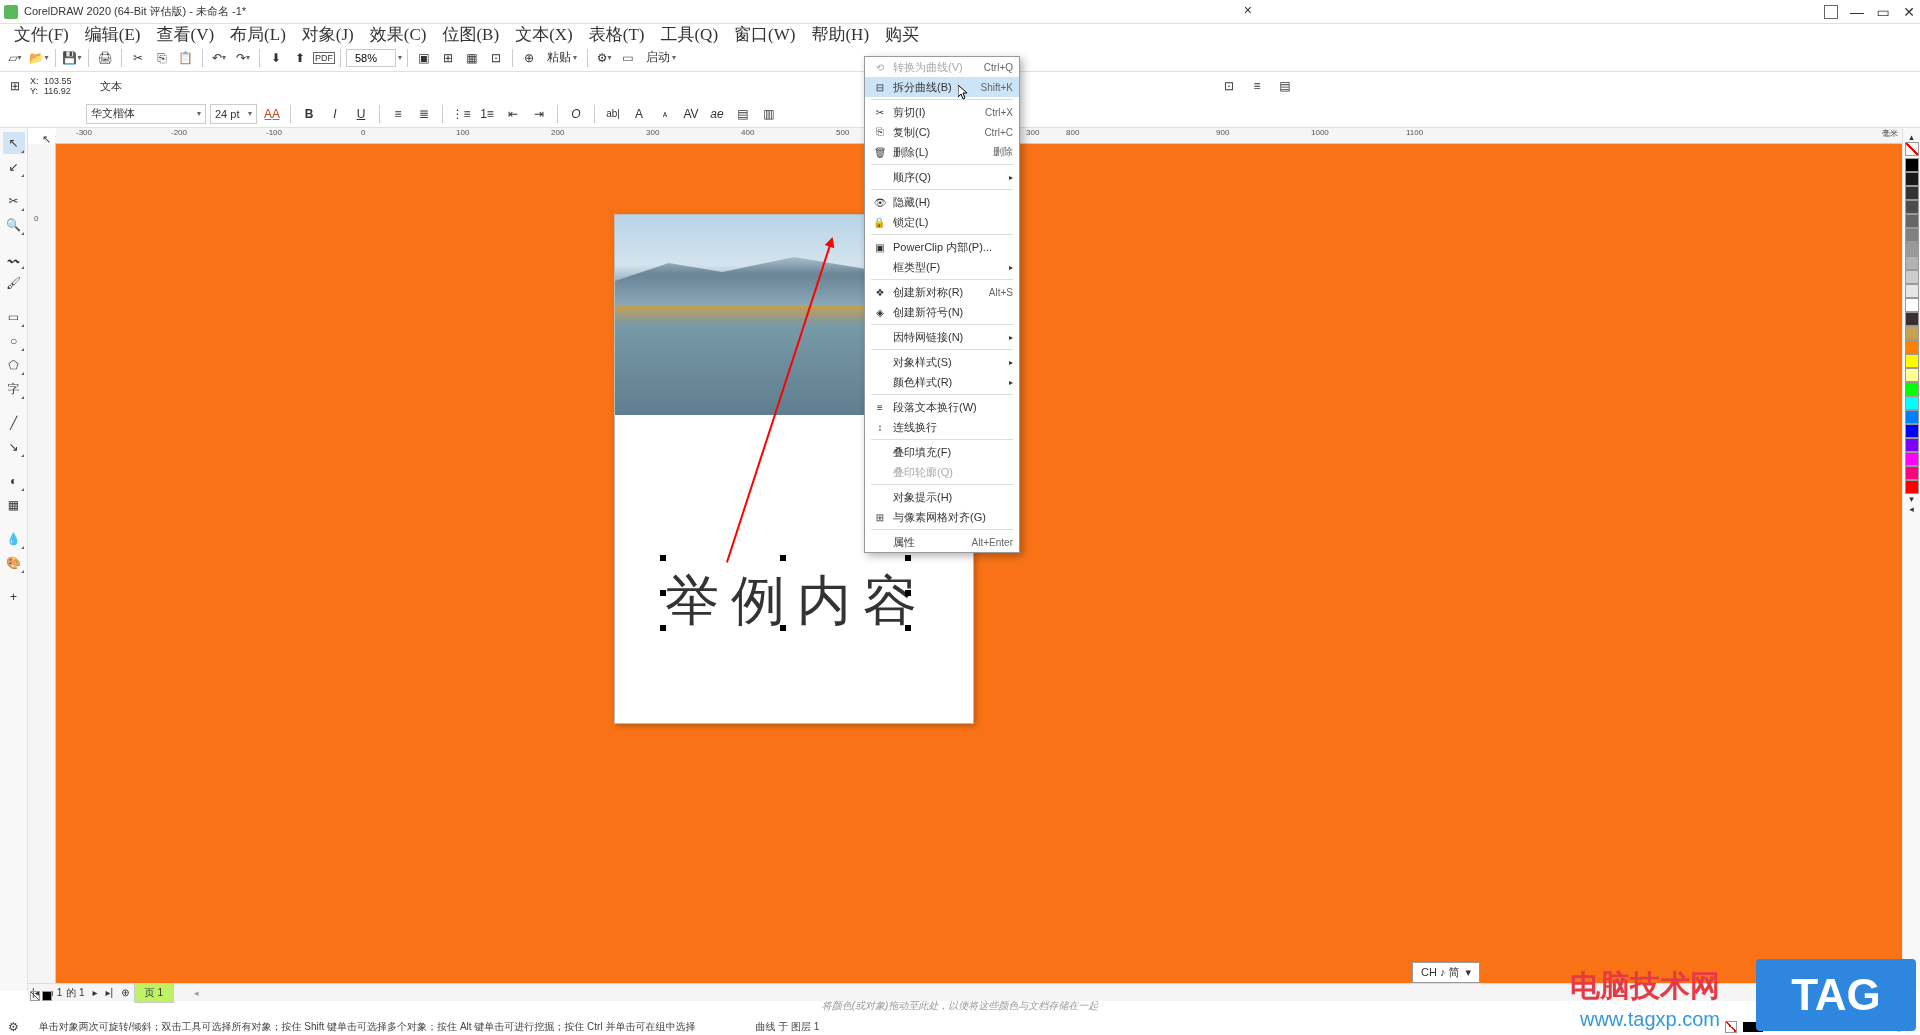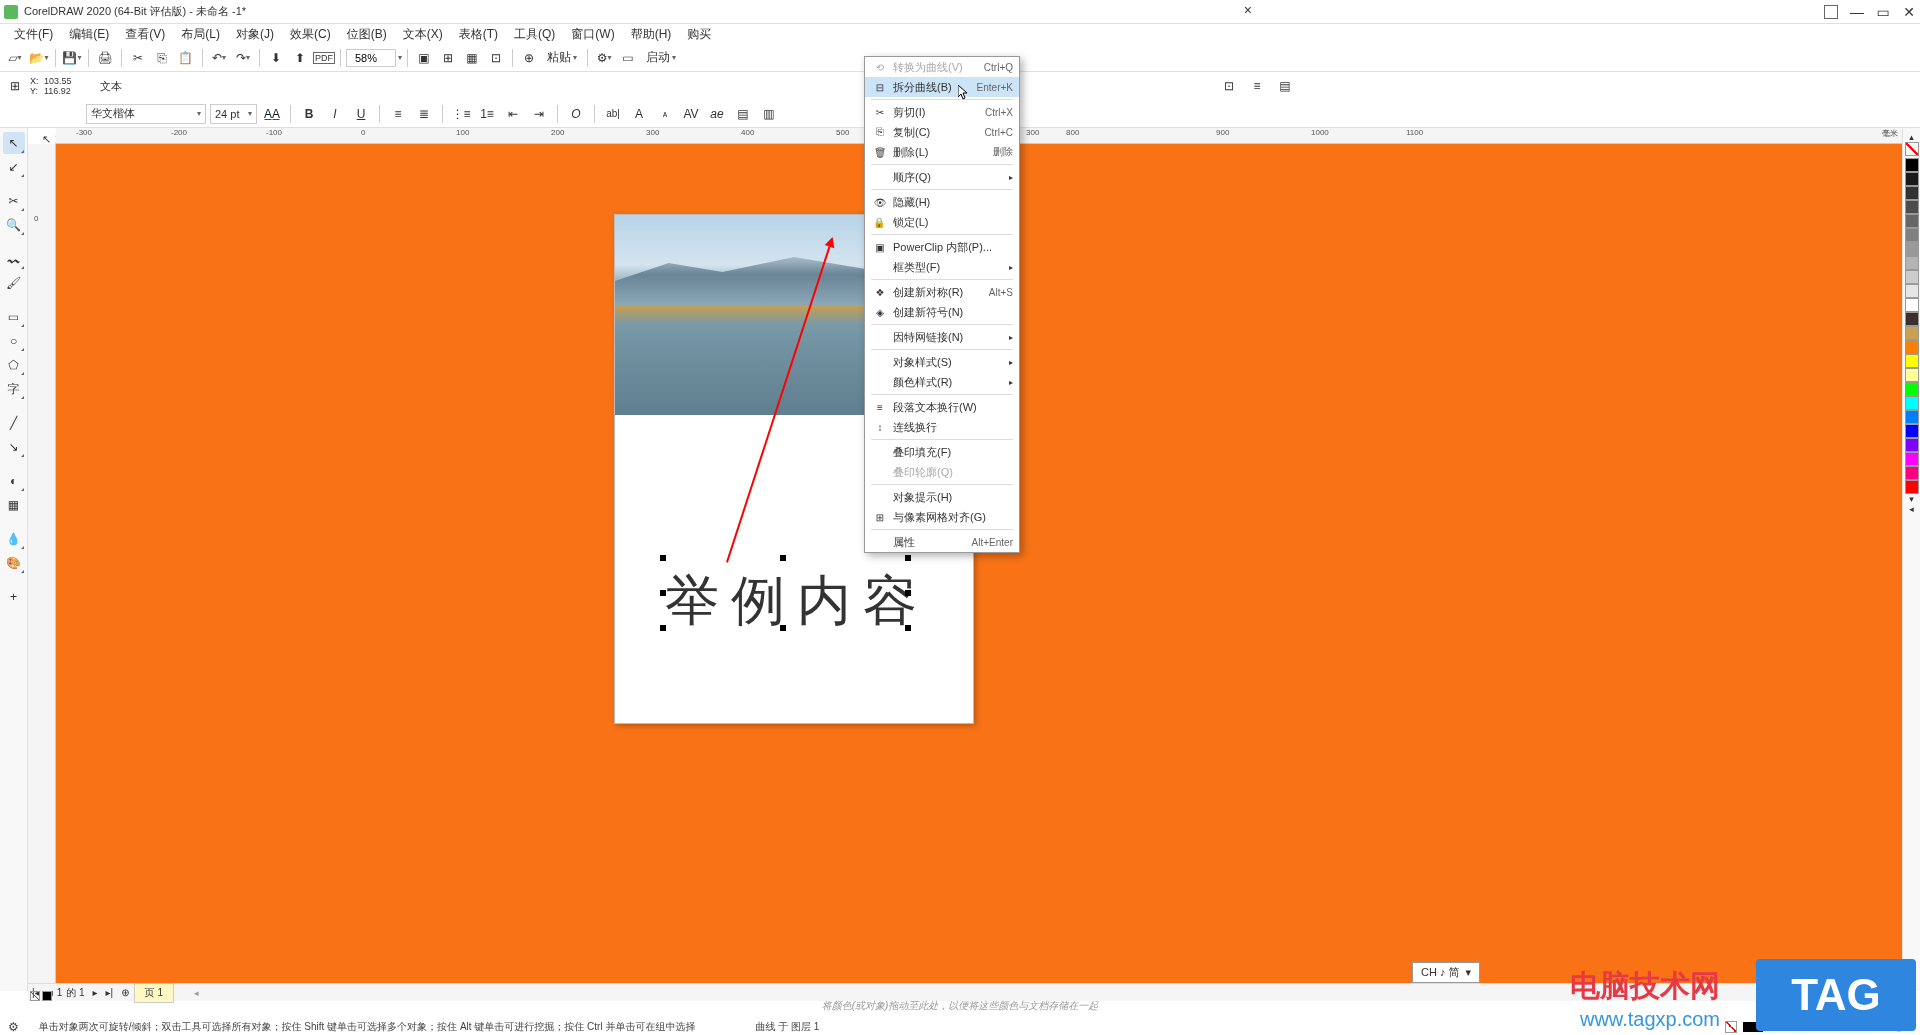--- a/index.html
+++ b/index.html
@@ -8,21 +8,21 @@
 
 .title-bar { height: 24px; background: #fff; display: flex; align-items: center; padding: 0 4px; border-bottom: 1px solid #e0e0e0; }
 .app-icon { width: 14px; height: 14px; background: #5cb85c; border-radius: 2px; margin-right: 6px; }
 .title-text { font-size: 11px; color: #333; flex: 1; }
 .win-btns { display: flex; gap: 12px; align-items: center; }
 .win-btn { width: 14px; height: 14px; cursor: pointer; display: flex; align-items: center; justify-content: center; font-size: 14px; }
 .doc-icon { width: 14px; height: 14px; border: 1px solid #666; }
 
 
 .menu-bar { height: 20px; display: flex; align-items: center; padding: 0 8px; gap: 4px; }
-.menu-item { padding: 2px 6px; font-size: 12px; cursor: pointer; }
+.menu-item { padding: 2px 6px; font-size: 17px; cursor: pointer; font-family: Liberation Serif, serif; }
 
 
 .toolbar { height: 28px; display: flex; align-items: center; padding: 0 4px; gap: 2px; border-bottom: 1px solid #e0e0e0; }
 .tb-btn { width: 22px; height: 22px; display: flex; align-items: center; justify-content: center; cursor: pointer; border-radius: 2px; }
 .tb-sep { width: 1px; height: 18px; background: #ccc; margin: 0 3px; }
 .tb-dropdown { display: flex; align-items: center; gap: 2px; padding: 2px 4px; border: 1px solid transparent; }
 .zoom-input { width: 50px; height: 18px; font-size: 11px; padding: 0 8px; border: 1px solid #ccc; }
 .caret { font-size: 8px; color: #666; }
 
 
@@ -75,21 +75,21 @@
 .ctx-item.highlighted { background: #cce4f7; }
 .ctx-icon { width: 18px; display: flex; justify-content: center; font-size: 10px; }
 .ctx-label { flex: 1; padding-left: 4px; }
 .ctx-shortcut { color: #666; font-size: 10px; }
 .ctx-arrow { font-size: 8px; color: #333; }
 .ctx-sep { height: 1px; background: #ddd; margin: 2px 6px; }
 
 
 .page-nav { position: absolute; bottom: 34px; left: 28px; right: 18px; height: 18px; background: #f5f5f5; display: flex; align-items: center; font-size: 10px; border-top: 1px solid #ddd; }
 .pn-btn { padding: 0 4px; cursor: pointer; }
-.pn-tab { padding: 2px 10px; background: #fef9c3; border: 1px solid #ccc; }
+.pn-tab { padding: 2px 10px; background: #bef264; border: 1px solid #ccc; }
 .scroll-hint { margin-left: 20px; font-size: 9px; color: #999; }
 .status-bar2 { position: absolute; bottom: 0; left: 0; right: 0; height: 16px; display: flex; align-items: center; padding: 0 8px; font-size: 10px; color: #444; gap: 20px; }
 .gear { font-size: 12px; }
 
 
 .ime-box { position: absolute; bottom: 52px; right: 440px; background: #fff; border: 1px solid #999; padding: 2px 8px; font-size: 11px; display: flex; align-items: center; gap: 6px; }
 
 
 .wm1 { position: absolute; bottom: 28px; right: 200px; font-size: 30px; font-weight: bold; color: #e63946; }
 .wm2 { position: absolute; bottom: 4px; right: 200px; font-size: 20px; color: #3498db; }
@@ -193,21 +193,21 @@
 
 <div class="text-bar">
   <div class="font-select">
       <span>华文楷体</span>
       <span class="caret">▾</span>
     </div>
   <div class="size-select">
       <span>24 pt</span>
       <span class="caret">▾</span>
     </div>
-  <div class="tb-btn" style="text-decoration:underline;color:#0f172a">A̲A̲</div>
+  <div class="tb-btn" style="text-decoration:underline;color:#c2410c">A̲A̲</div>
   <div class="tb-sep"></div>
   <div class="tb-btn">
       <b>B</b>
     </div>
   <div class="tb-btn">
       <i>I</i>
     </div>
   <div class="tb-btn">
       <u>U</u>
     </div>
@@ -343,21 +343,21 @@
 
 <div class="ctx-menu" id="ctx-menu">
     <div class="ctx-item disabled">
       <span class="ctx-icon">⟲</span>
       <span class="ctx-label">转换为曲线(V)</span>
       <span class="ctx-shortcut">Ctrl+Q</span>
     </div>
     <div class="ctx-item highlighted">
       <span class="ctx-icon">⊟</span>
       <span class="ctx-label">拆分曲线(B)</span>
-      <span class="ctx-shortcut">Enter+K</span>
+      <span class="ctx-shortcut">Shift+K</span>
     </div>
     <div class="ctx-sep"></div>
     <div class="ctx-item">
       <span class="ctx-icon">✂</span>
       <span class="ctx-label">剪切(I)</span>
       <span class="ctx-shortcut">Ctrl+X</span>
     </div>
     <div class="ctx-item">
       <span class="ctx-icon">⎘</span>
       <span class="ctx-label">复制(C)</span>

